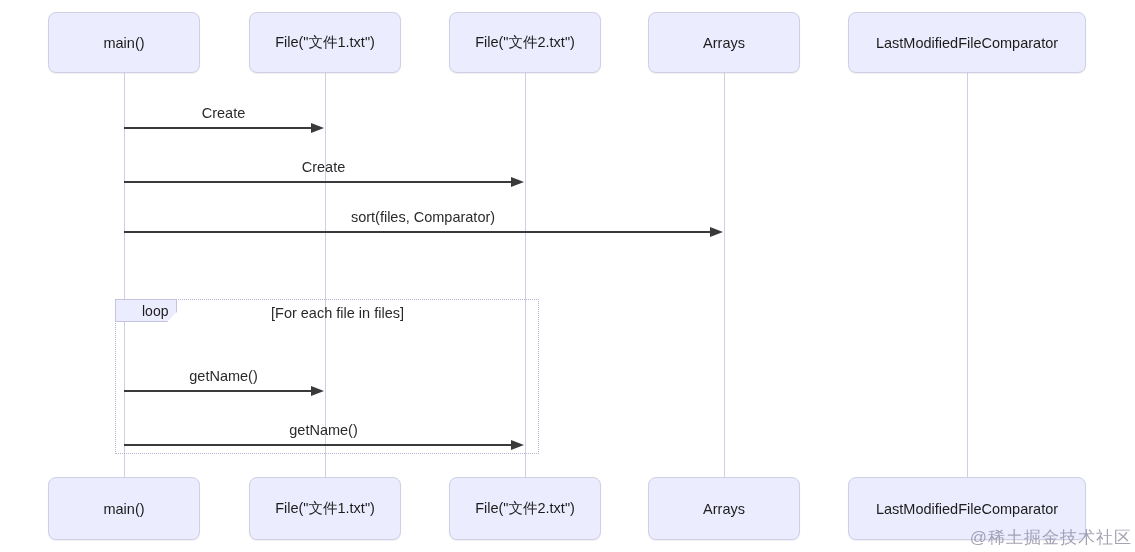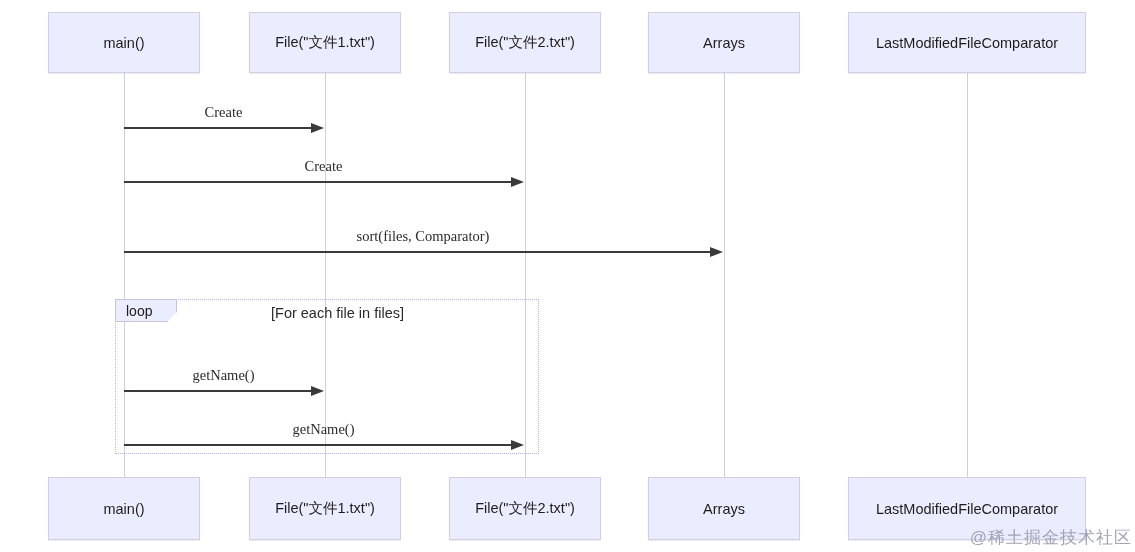--- a/index.html
+++ b/index.html
@@ -13,33 +13,33 @@
   
   .lifeline{
     position:absolute;top:73px;height:404px;width:0;
     border-left:1.5px solid #cfcfe4;
   }
   
   .actor{
     position:absolute;
     background:#ECECFF;
     border:1px solid #cfcfe6;
-    border-radius:0;
+    border-radius:8px;
     box-shadow:0 1px 1px rgba(120,120,160,0.12);
     display:flex;align-items:center;justify-content:center;
     font-size:14.5px;color:#1c1c1c;
     box-sizing:border-box;
   }
   .actor.top{top:12px;height:61px;}
   .actor.bottom{top:477px;height:63px;}
   
   .msg{position:absolute;height:32px;}
   .msg .label{
     position:absolute;left:0;right:0;bottom:8px;
-    text-align:center;font-size:14.5px;color:#2b2b2b;white-space:nowrap;font-family:Liberation Serif, serif;
+    text-align:center;font-size:14.5px;color:#2b2b2b;white-space:nowrap;
   }
   .msg .line{
     position:absolute;left:0;right:2px;bottom:0;height:0;
     border-bottom:2px solid #3a3a3a;
   }
   .msg .arrowhead{
     position:absolute;right:-1px;bottom:-4px;width:0;height:0;
     border-top:5px solid transparent;
     border-bottom:5px solid transparent;
     border-left:13px solid #3a3a3a;
@@ -49,21 +49,21 @@
     position:absolute;left:115px;top:299px;width:424px;height:155px;
     border:1.5px dotted #b4b4d6;
     box-sizing:border-box;
   }
   .loop-tag{
     position:absolute;left:-1px;top:-1px;width:62px;height:23px;
     background:#ECECFF;
     border:1px solid #c4c4e0;
     clip-path:polygon(0 0,100% 0,100% 55%,84% 100%,0 100%);
     display:flex;align-items:center;
-    padding-left:10px;box-sizing:border-box;
+    padding-left:26px;box-sizing:border-box;
     font-size:14px;color:#1c1c1c;
   }
   .loop-condition{
     position:absolute;left:0;right:0;top:5px;
     text-align:center;padding-left:21px;
     font-size:14.5px;color:#2b2b2b;white-space:nowrap;
   }
   
   .watermark{
     position:absolute;right:3px;bottom:3px;
@@ -101,21 +101,21 @@
   <div class="msg" style="left:124px;top:97px;width:199px">
     <div class="label">Create</div>
     <div class="line"></div>
     <div class="arrowhead"></div>
   </div>
   <div class="msg" style="left:124px;top:151px;width:399px">
     <div class="label">Create</div>
     <div class="line"></div>
     <div class="arrowhead"></div>
   </div>
-  <div class="msg" style="left:124px;top:221px;width:598px">
+  <div class="msg" style="left:124px;top:201px;width:598px">
     <div class="label">sort(files, Comparator)</div>
     <div class="line"></div>
     <div class="arrowhead"></div>
   </div>
   <div class="msg" style="left:124px;top:360px;width:199px">
     <div class="label">getName()</div>
     <div class="line"></div>
     <div class="arrowhead"></div>
   </div>
   <div class="msg" style="left:124px;top:414px;width:399px">

